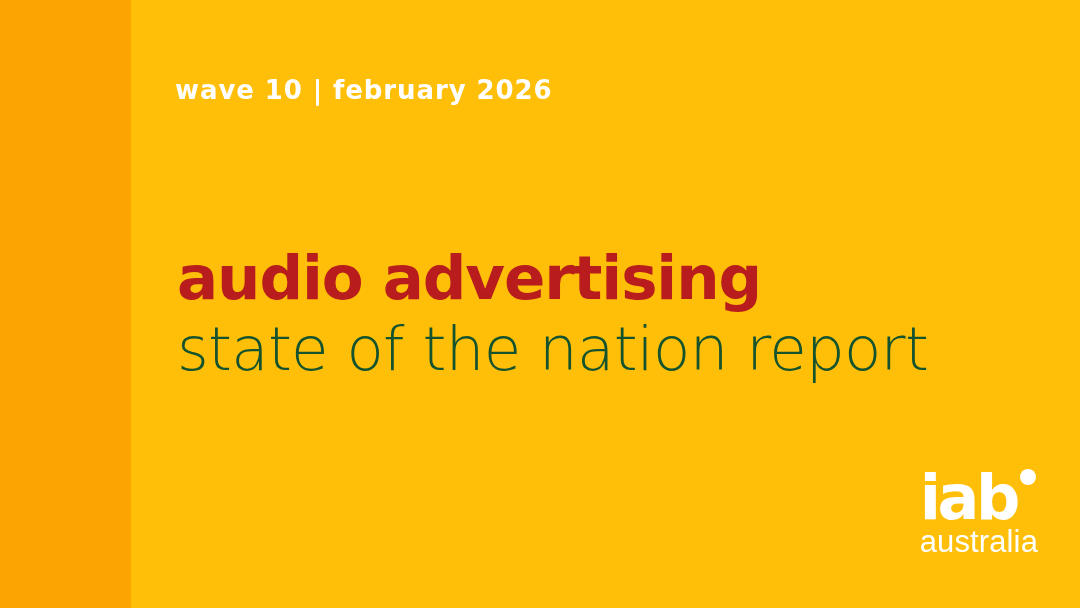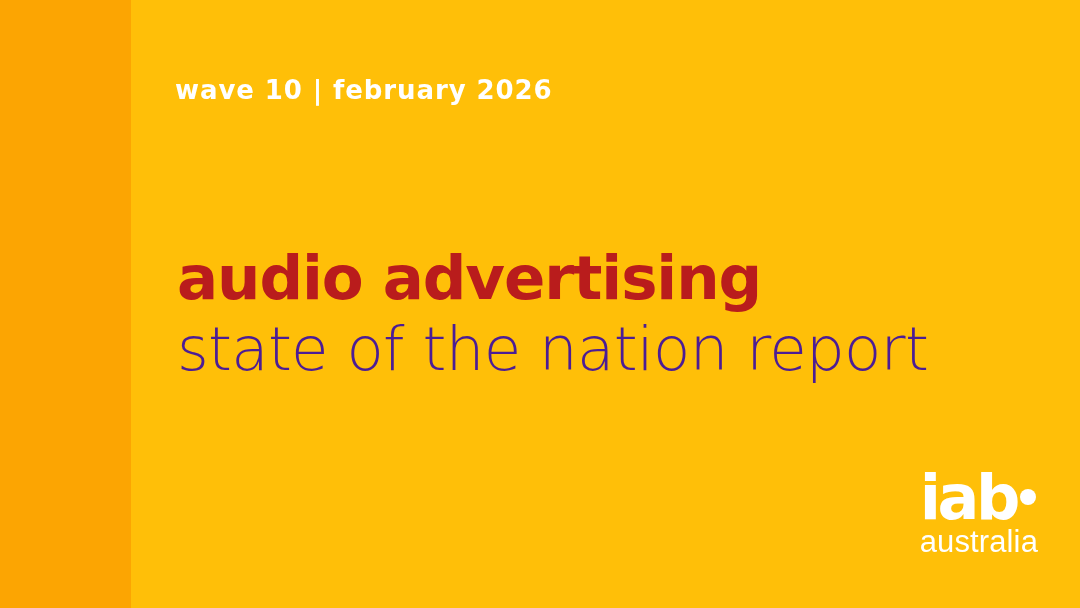--- a/index.html
+++ b/index.html
@@ -67,41 +67,41 @@
     font-family: "DejaVu Sans", sans-serif;
     font-size: 61px;
     font-weight: 700;
     letter-spacing: -0.018em;
     line-height: 70px;
     white-space: nowrap;
     margin: 0;
   }
 
   .headline-secondary {
-    color: #4c1d95;
+    color: #14532d;
     font-family: "DejaVu Sans", sans-serif;
     font-size: 61px;
     font-weight: 300;
     letter-spacing: -0.012em;
     line-height: 72px;
     white-space: nowrap;
     margin: 0;
   }
 
   
   .logo-lockup {
     position: absolute;
     right: 42px;
     bottom: 52px;
     text-align: left;
   }
 
   .logo-mark {
     display: flex;
-    align-items: center;
+    align-items: flex-start;
     justify-content: flex-start;
     color: #ffffff;
     line-height: 1;
   }
 
   .logo-wordmark {
     font-family: "DejaVu Sans", sans-serif;
     font-size: 62px;
     font-weight: 700;
     letter-spacing: -0.055em;

